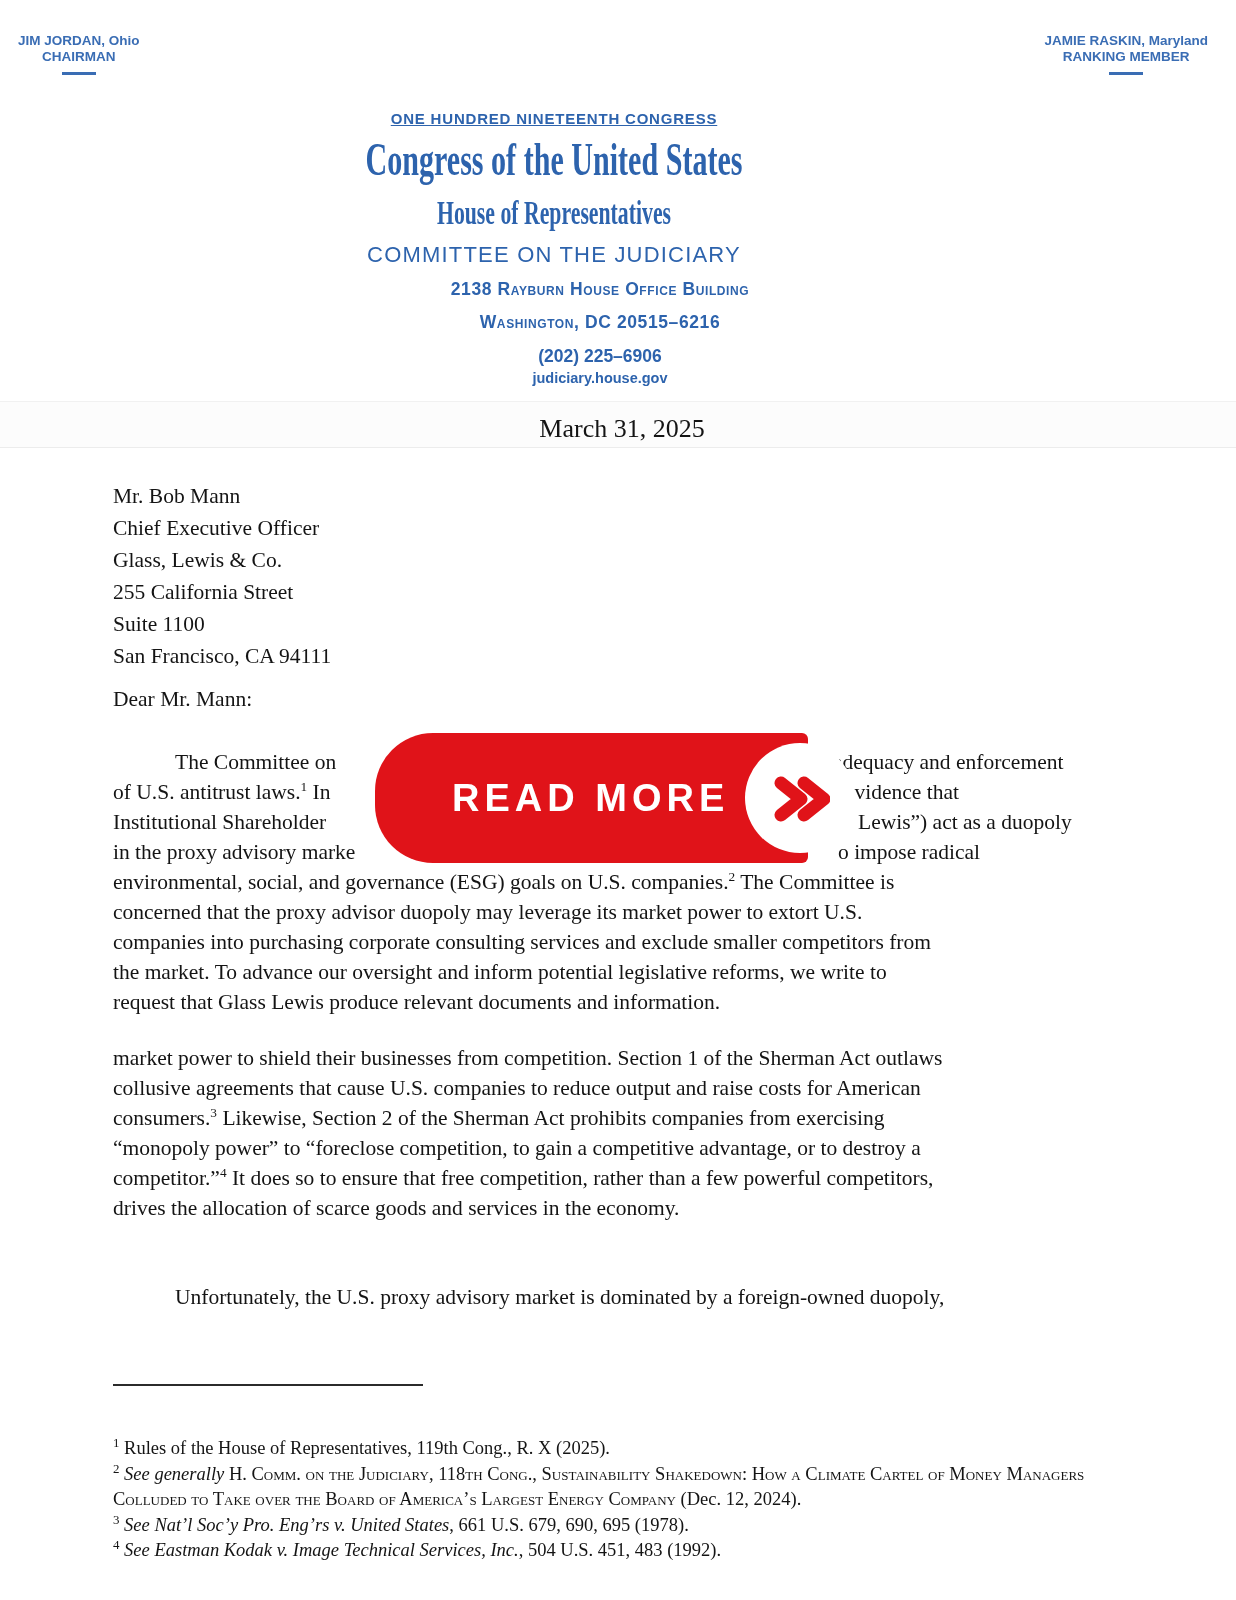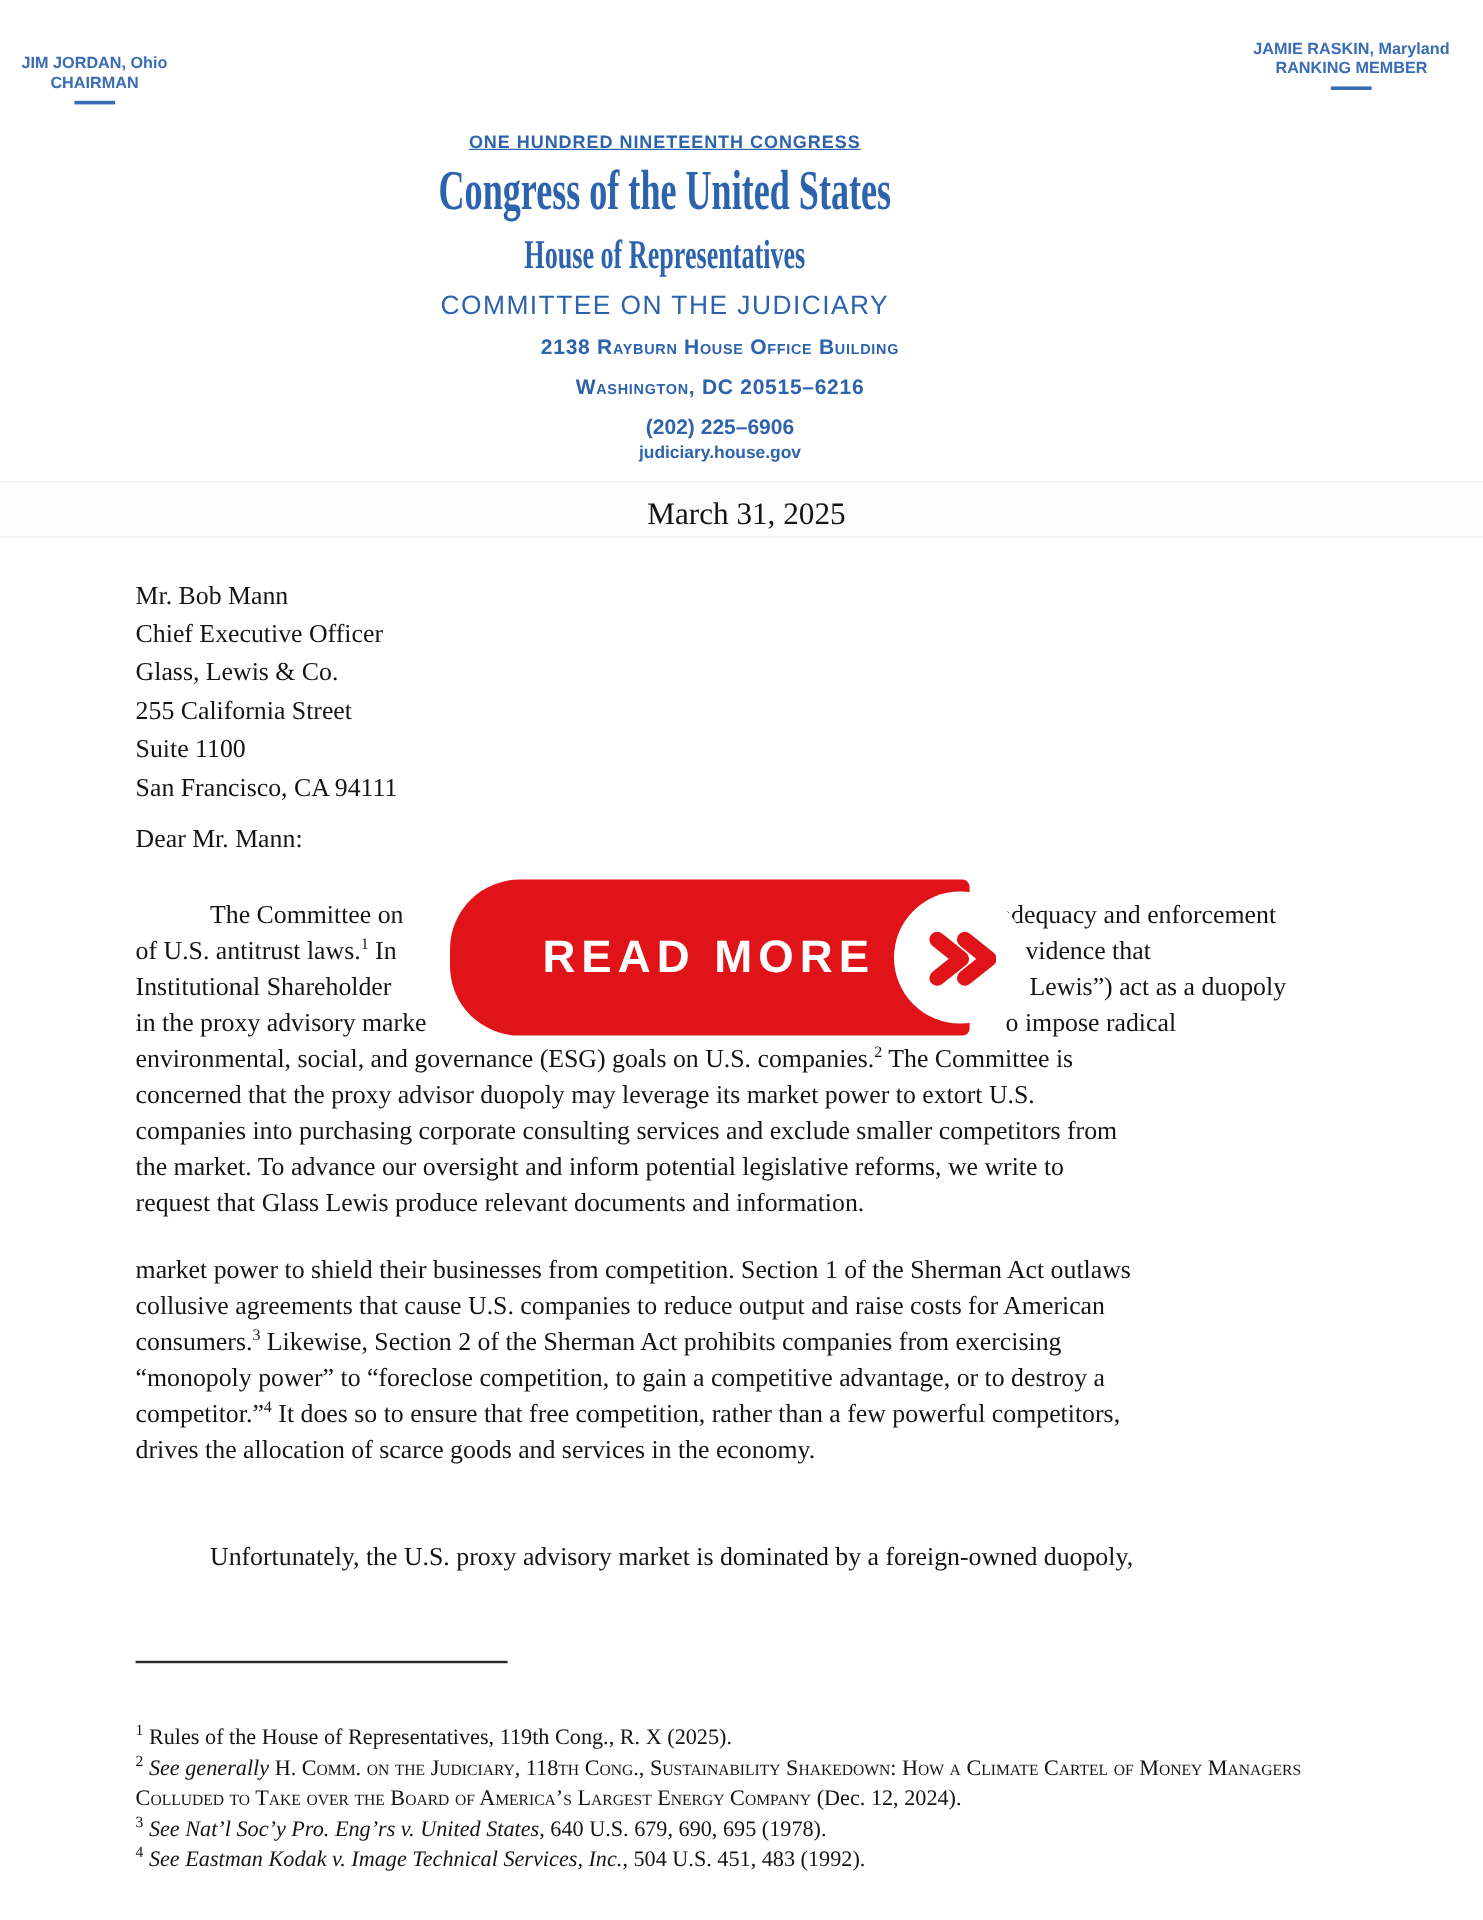--- a/index.html
+++ b/index.html
@@ -6,21 +6,21 @@
   .page {
     position:relative; width:1236px; height:1600px; background:#ffffff;
     font-family:"Liberation Serif", serif; color:#141414; overflow:hidden;
   }
   
   .officer {
     position:absolute; top:33px; text-align:center;
     font-family:"Liberation Sans", sans-serif; font-weight:bold;
     font-size:13.5px; line-height:16px; color:#3a6db4;
   }
-  .officer-left { left:18px;margin-top:12px; }
+  .officer-left { left:18px; }
   .officer-right { right:28px; }
   .officer .dash { width:34px; height:2.5px; background:#3a6db4; margin:7px auto 0; }
   
   .lh-group1 { position:absolute; left:0; top:0; width:1108px; text-align:center; color:#2d63ad; }
   .lh-session { position:absolute; top:110px; width:100%; font-family:"Liberation Sans",sans-serif;
     font-weight:bold; font-size:15px; letter-spacing:0.8px;text-decoration:underline; }
   .lh-congress { position:absolute; top:132px; width:100%; font-weight:bold; font-size:47px;
     white-space:nowrap; transform:scaleX(0.64); transform-origin:50% 50%; }
   .lh-chamber { position:absolute; top:194px; width:100%; font-weight:bold; font-size:34px;
     white-space:nowrap; transform:scaleX(0.64); transform-origin:50% 50%; }
@@ -157,21 +157,21 @@
 
   <div class="fn-rule"></div>
   <div class="footnotes">
     <div class="fn">
       <sup>1</sup><span> Rules of the House of Representatives, 119th Cong., R. X (2025).</span>
     </div>
     <div class="fn">
       <sup>2</sup><span class="it"> See generally</span><span class="sc"> H. Comm. on the Judiciary, 118th Cong., Sustainability Shakedown: How a Climate Cartel of Money Managers Colluded to Take over the Board of America’s Largest Energy Company</span><span> (Dec. 12, 2024).</span>
     </div>
     <div class="fn">
-      <sup>3</sup><span class="it"> See Nat’l Soc’y Pro. Eng’rs v. United States</span><span>, 640 U.S. 679, 690, 695 (1978).</span>
+      <sup>3</sup><span class="it"> See Nat’l Soc’y Pro. Eng’rs v. United States</span><span>, 661 U.S. 679, 690, 695 (1978).</span>
     </div>
     <div class="fn">
       <sup>4</sup><span class="it"> See Eastman Kodak v. Image Technical Services, Inc.</span><span>, 504 U.S. 451, 483 (1992).</span>
     </div>
   </div>
 
   <div class="read-more">
     <div class="rm-bg"></div>
     <div class="rm-circle"></div>
     <div class="rm-label">READ MORE</div>

